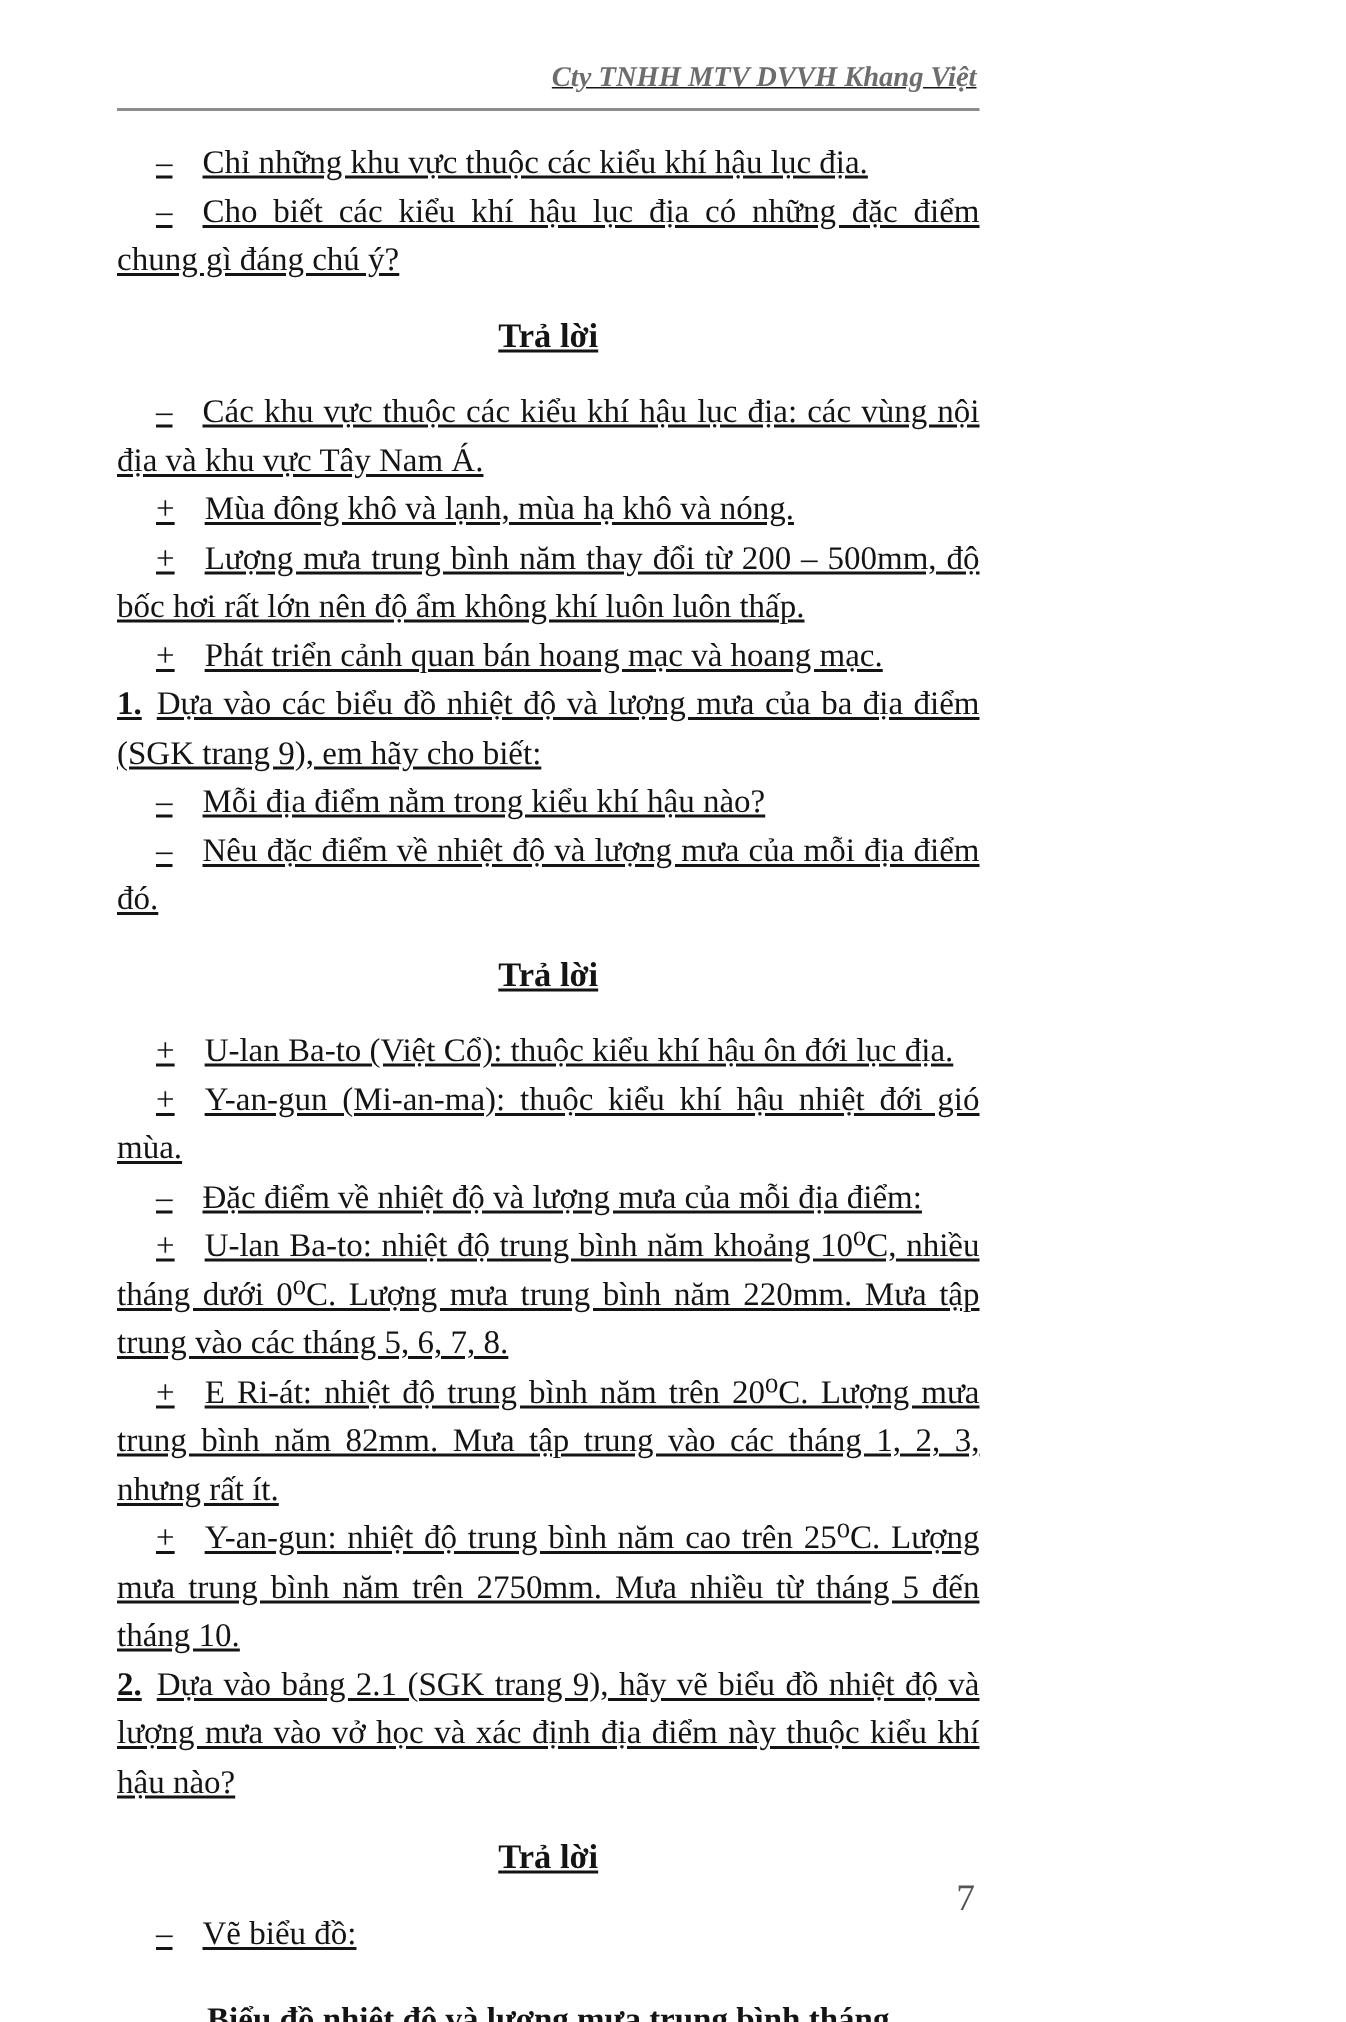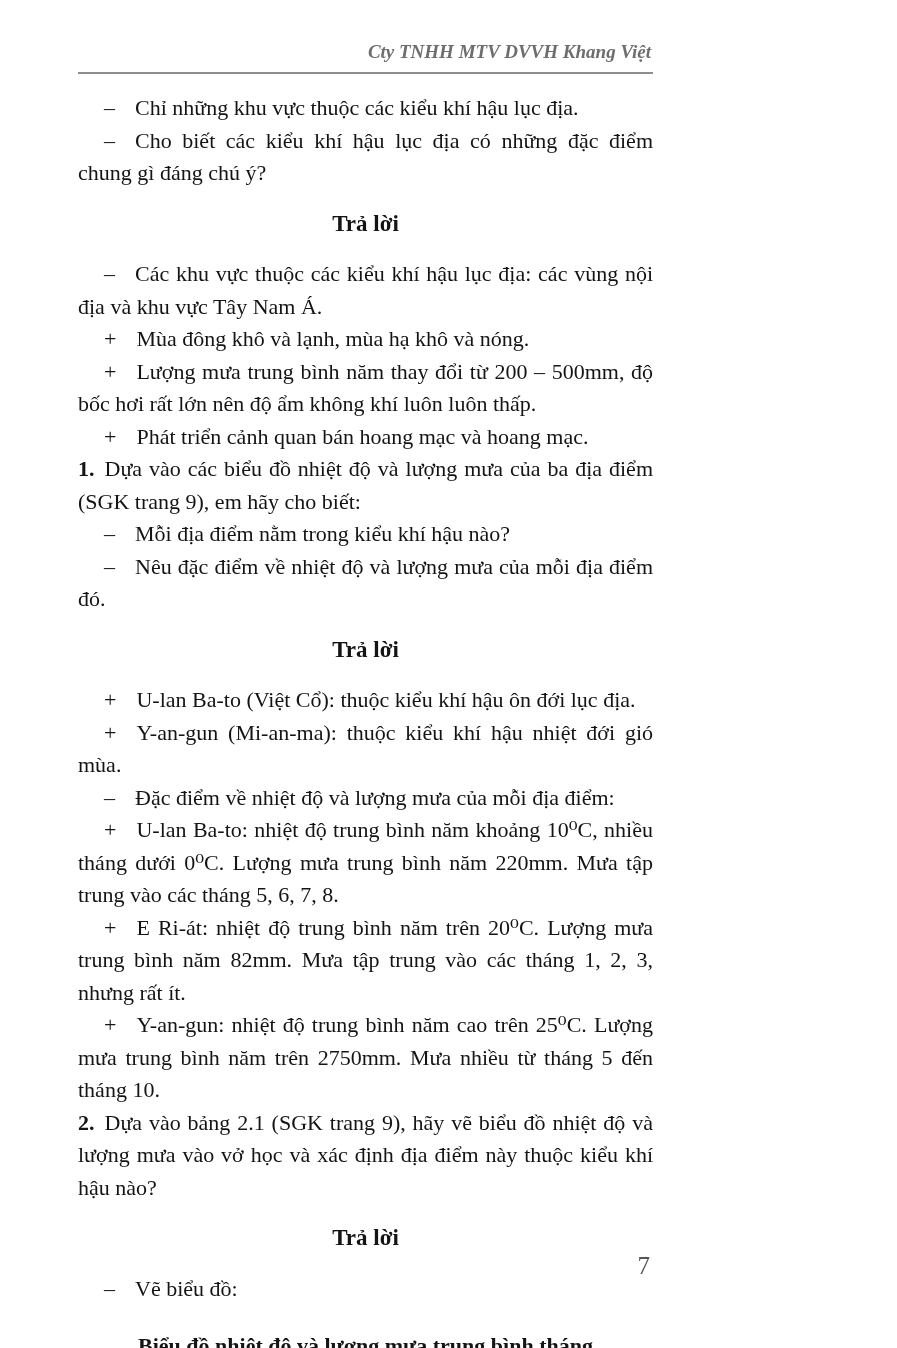--- a/index.html
+++ b/index.html
@@ -12,20 +12,21 @@
     width: 732px;
     height: 1348px;
     box-sizing: border-box;
     padding: 40px 79px 0 78px;
     background: #ffffff;
     font-family: "Liberation Serif", "DejaVu Serif", serif;
     font-size: 22px;
     line-height: 32.5px;
     color: #141414;
     overflow: hidden;
+    text-decoration: underline;
   }
   .page-header { margin-bottom: 0; }
   .header-text {
     text-align: right;
     font-weight: bold;
     font-style: italic;
     font-size: 19px;
     line-height: 24px;
     color: #6d6d6d;
     padding-right: 2px;

